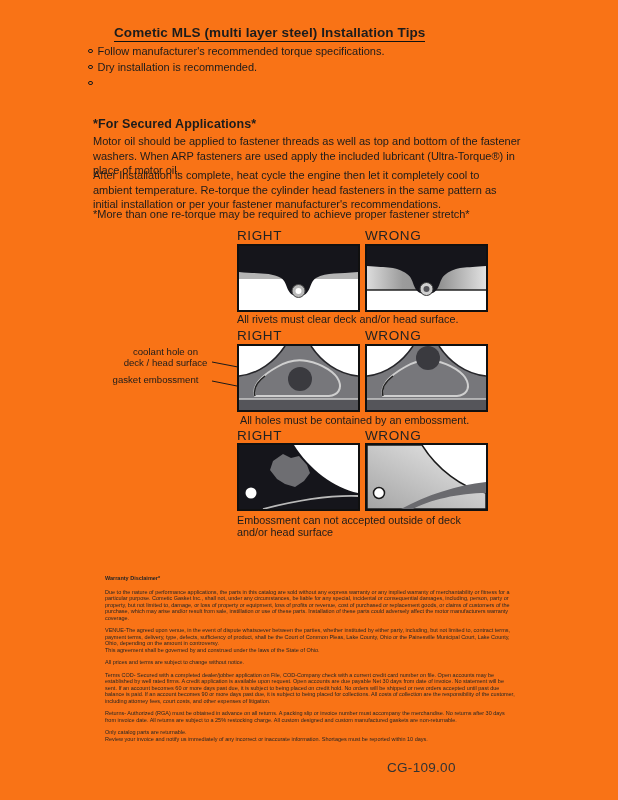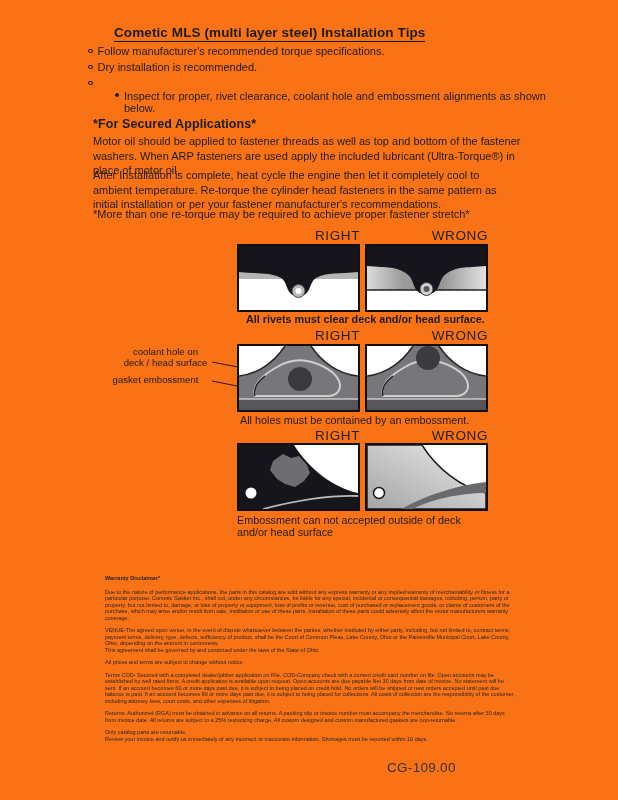--- a/index.html
+++ b/index.html
@@ -17,21 +17,21 @@
   .bullets { left:88px; top:45px; width:470px; font-size:11px; }
   .b-row { display:flex; align-items:flex-start; margin-bottom:4.2px; }
   .b-dot {
     width:4.5px; height:4.5px; border:1.1px solid #1c1c1c; border-radius:50%;
     margin:3.5px 5px 0 0; flex:0 0 auto;
   }
   .b-sub { margin-left:27px; }
   .b-dot.filled { background:#1c1c1c; border-color:#1c1c1c; width:4px; height:4px; }
   .h2 { left:93px; top:117px; font-size:12.5px; font-weight:bold; letter-spacing:.1px; }
   .para { left:93px; width:428px; font-size:11px; line-height:14.6px; }
-  .dlabel { font-size:13.5px; letter-spacing:.6px; color:#222; text-align:right; width:123px; }
+  .dlabel { font-size:13.5px; letter-spacing:.6px; color:#222; text-align:left; width:123px; }
   .dbox {
     width:123px; height:68px; border:2px solid #101010; background:#fff;
   }
   .dbox svg { display:block; }
   .caption { font-size:10.8px; color:#1c1c1c; }
   .ann { font-size:9.6px; line-height:11px; text-align:center; color:#1c1c1c; }
   .legal { left:105px; top:575px; width:410px; font-size:5.5px; line-height:6.5px; color:#262626; }
   .legal p { margin-bottom:6px; }
   .legal .lh { font-weight:bold; margin-bottom:7px; }
   .nm { margin-bottom:0 !important; }
@@ -48,24 +48,20 @@
     <div class="b-row">
       <span class="b-dot"></span>
       <span>Follow manufacturer's recommended torque specifications.</span>
     </div>
     <div class="b-row">
       <span class="b-dot"></span>
       <span>Dry installation is recommended.</span>
     </div>
     <div class="b-row">
       <span class="b-dot"></span>
-    </div>
-    <div class="b-row b-sub">
-      <span class="b-dot filled"></span>
-      <span>Inspect for proper, rivet clearance, coolant hole and embossment alignments as shown below.</span>
     </div>
   </div>
 
   <div class="abs h2">*For Secured Applications*</div>
   <div class="abs para" style="top:134px;">Motor oil should be applied to fastener threads as well as top and bottom of the fastener washers. When ARP fasteners are used apply the included lubricant (Ultra-Torque®) in place of motor oil.</div>
   <div class="abs para" style="top:168px;">After Installation is complete, heat cycle the engine then let it completely cool to ambient temperature. Re-torque the cylinder head fasteners in the same pattern as initial installation or per your fastener manufacturer's recommendations.</div>
   <div class="abs para" style="top:207px;">*More than one re-torque may be required to achieve proper fastener stretch*</div>
 
   <div class="abs dlabel" style="left:237px; top:228px;">RIGHT</div>
   <div class="abs dlabel" style="left:365px; top:228px;">WRONG</div>
@@ -90,21 +86,21 @@
         </linearGradient>
       </defs>
       <rect x="0" y="0" width="119" height="64" fill="#ffffff"></rect>
       <rect x="0" y="20" width="119" height="24" fill="url(#gw1)"></rect>
       <line x1="0" y1="44" x2="119" y2="44" stroke="#222" stroke-width="1.4"></line>
       <path d="M0 0 H119 V20 C98 22 90 20 79 28 C70 34 75 48 59.5 48 C44 48 49 34 40 28 C29 20 21 22 0 20 Z" fill="#15151b"></path>
       <circle cx="59.5" cy="43" r="6.5" fill="#cfcfcf" stroke="#3a3a3a" stroke-width="1"></circle>
       <circle cx="59.5" cy="43" r="3" fill="#55555a"></circle>
     </svg>
   </div>
-  <div class="abs caption" style="left:246px; top:313px;font-weight:bold;">All rivets must clear deck and/or head surface.</div>
+  <div class="abs caption" style="left:237px; top:313px;">All rivets must clear deck and/or head surface.</div>
 
   <div class="abs dlabel" style="left:237px; top:328px;">RIGHT</div>
   <div class="abs dlabel" style="left:365px; top:328px;">WRONG</div>
 
   <div class="abs ann" style="left:120px; top:346px; width:91px;">
     <div>coolant hole on</div>
     <div>deck / head surface</div>
   </div>
   <div class="abs ann" style="left:100px; top:374px; width:111px;">gasket embossment</div>
 

